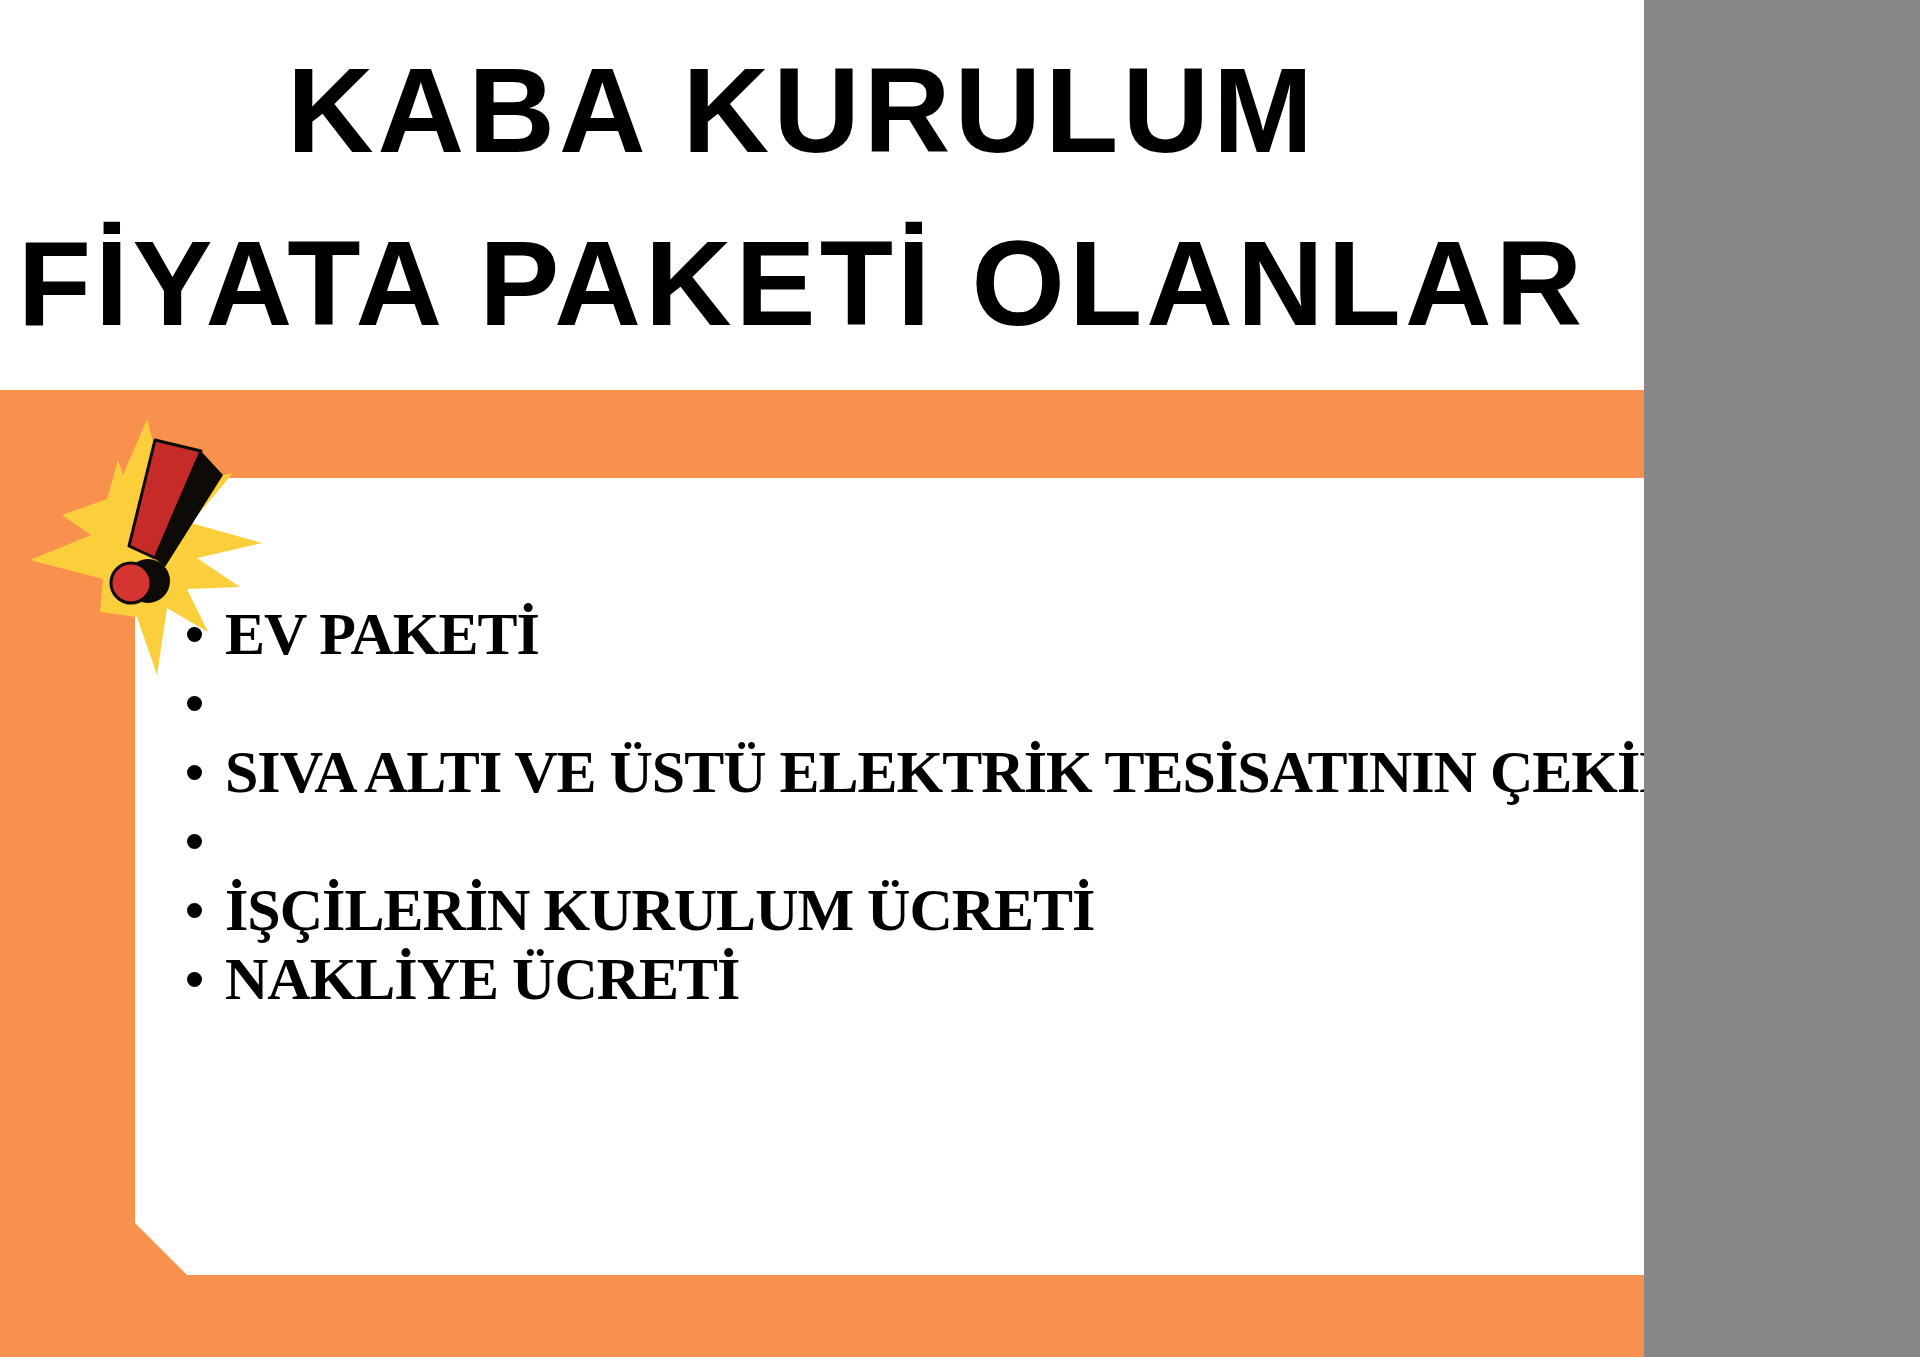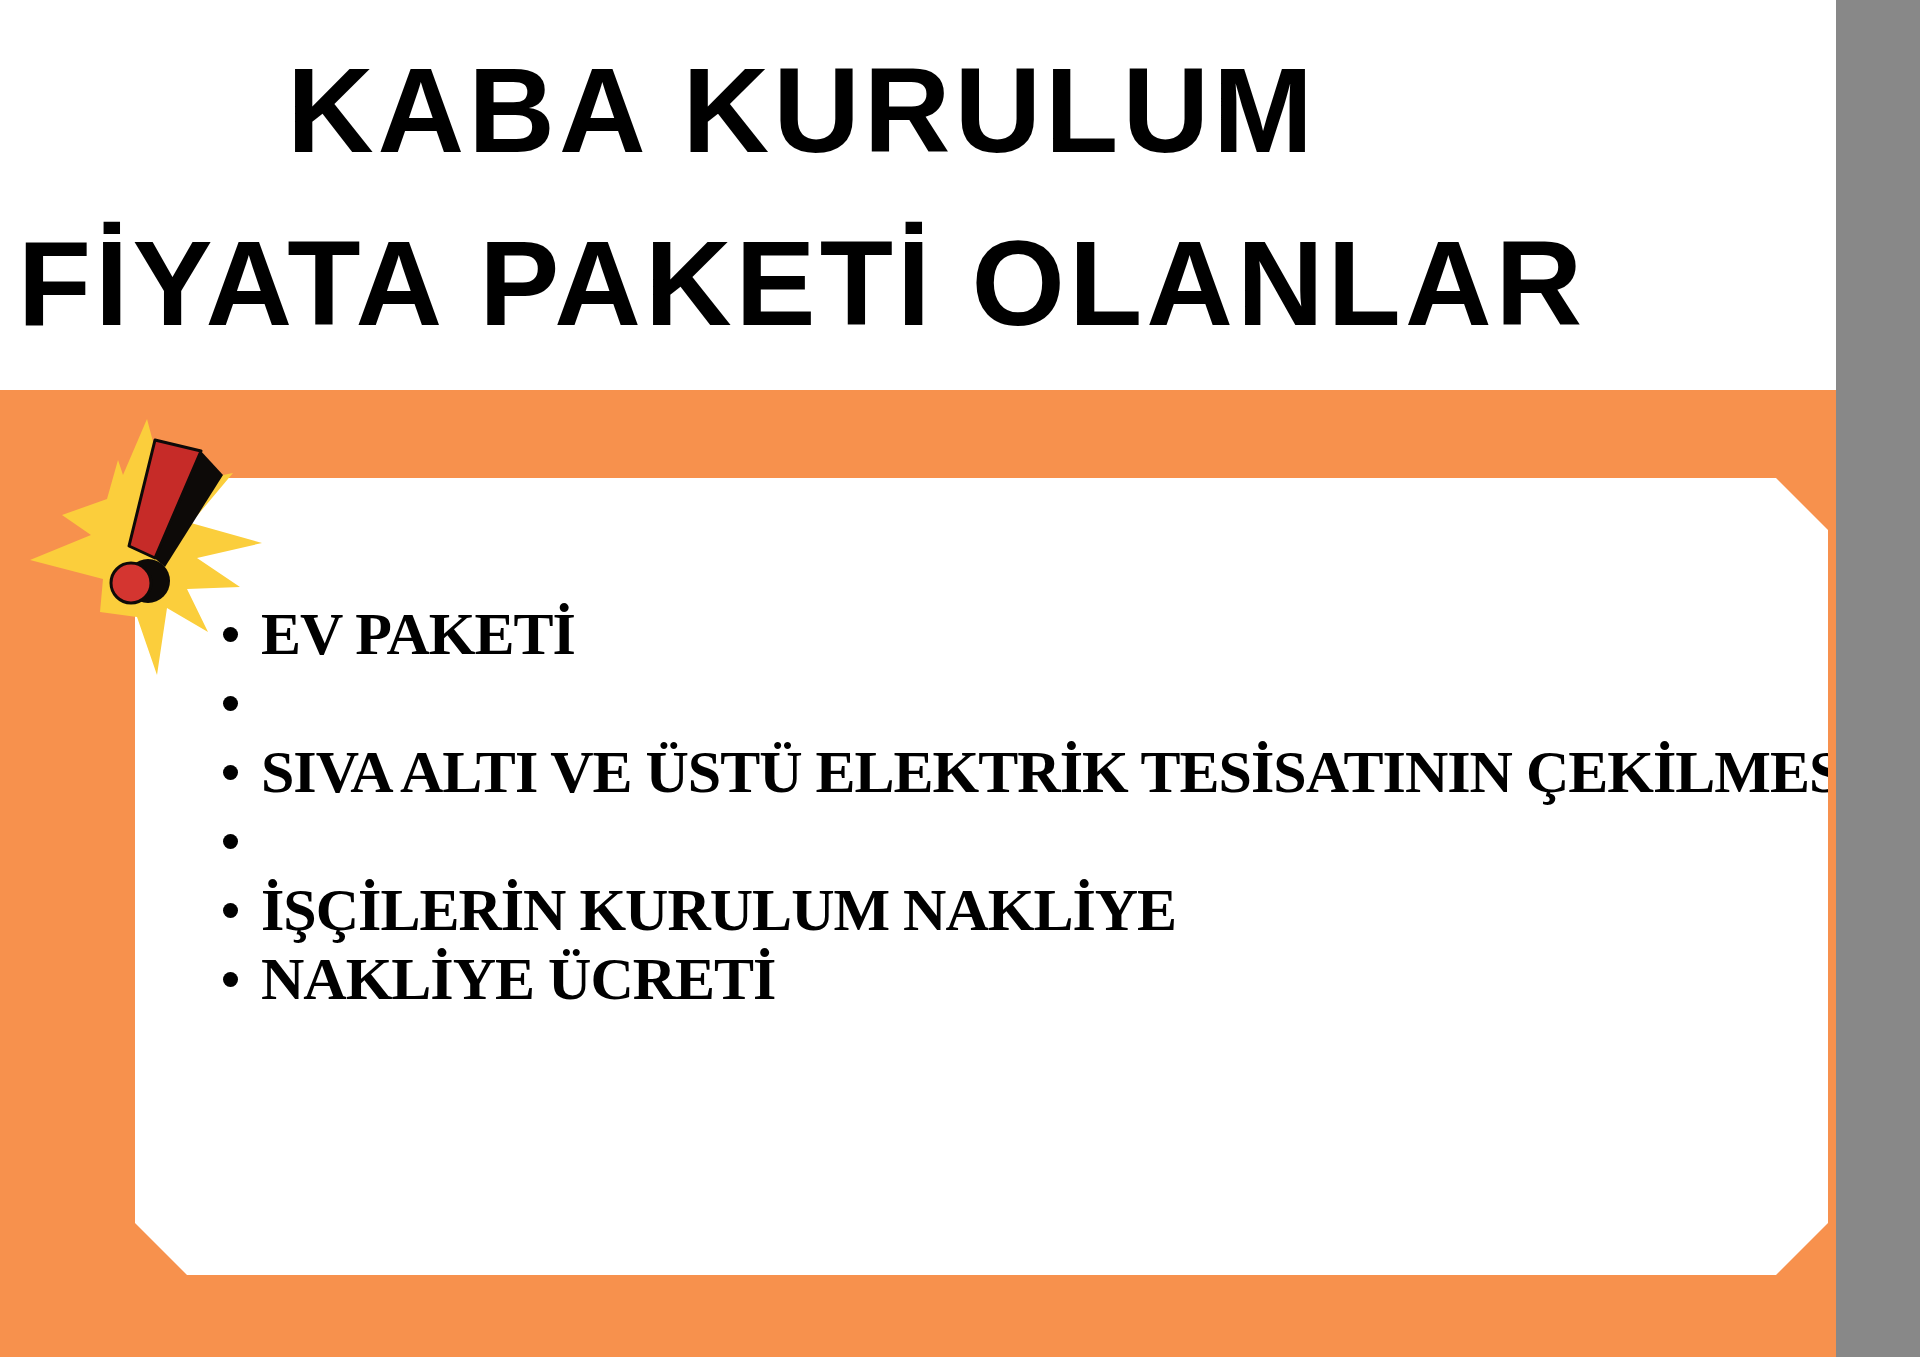--- a/index.html
+++ b/index.html
@@ -6,21 +6,21 @@
     --orange:#F7914D;
     --yellow:#FBCE3C;
     --red:#C62B28;
     --red-dot:#D43530;
     --ink:#000000;
     --paper:#FFFFFF;
   }
   html,body{margin:0;padding:0;background:#888;}
   .slide{
     position:relative;
-    width:1836px;height:1357px;
+    width:1644px;height:1357px;
     background:var(--paper);
     overflow:hidden;
     font-family:"Liberation Sans",sans-serif;
   }
   
   .header{
     position:absolute;left:0;top:0;
     width:1604px;height:390px;
     padding-top:24px;box-sizing:border-box;
     text-align:center;
@@ -49,21 +49,21 @@
       100% calc(100% - 52px), calc(100% - 52px) 100%,
       52px 100%, 0 calc(100% - 52px), 0 52px);
     z-index:1;
   }
   .list{
     position:absolute;left:0;top:122px;
     margin:0;padding:0;list-style:none;width:100%;
   }
   .list li{
     display:flex;align-items:center;
-    height:69px;padding-left:88px;
+    height:69px;padding-left:52px;
   }
   .bullet{
     width:15px;height:15px;border-radius:50%;
     background:var(--ink);
     margin-right:23px;flex:none;
   }
   .item-text{
     font-family:"Liberation Serif",serif;
     font-weight:bold;
     font-size:60px;
@@ -106,21 +106,21 @@
         </li>
         <li>
           <span class="bullet"></span>
           <span class="item-text">SIVA ALTI VE ÜSTÜ ELEKTRİK TESİSATININ ÇEKİLMESİ</span>
         </li>
         <li>
           <span class="bullet"></span>
         </li>
         <li>
           <span class="bullet"></span>
-          <span class="item-text">İŞÇİLERİN KURULUM NAKLİYE</span>
+          <span class="item-text">İŞÇİLERİN KURULUM ÜCRETİ</span>
         </li>
         <li>
           <span class="bullet"></span>
           <span class="item-text">NAKLİYE ÜCRETİ</span>
         </li>
       </ul>
     </div>
 
     <svg class="warn-icon" viewBox="0 0 250 320" aria-hidden="true">
       <polygon class="star" points="

